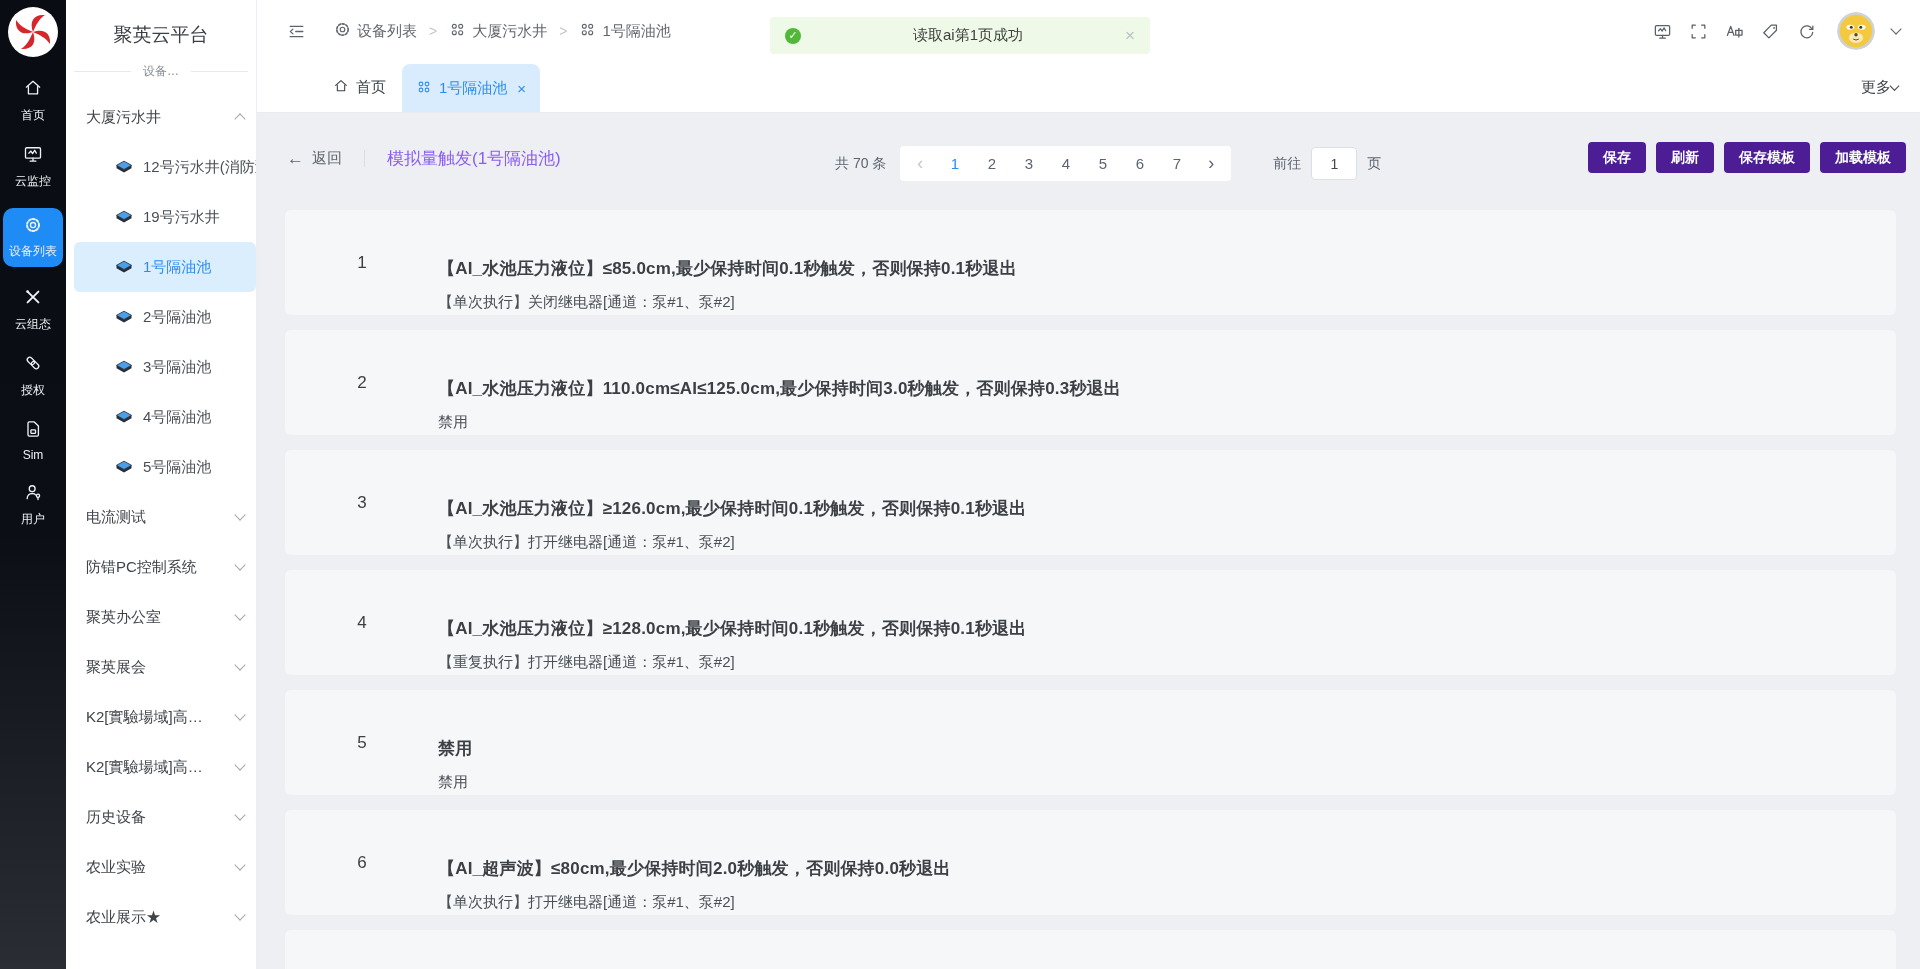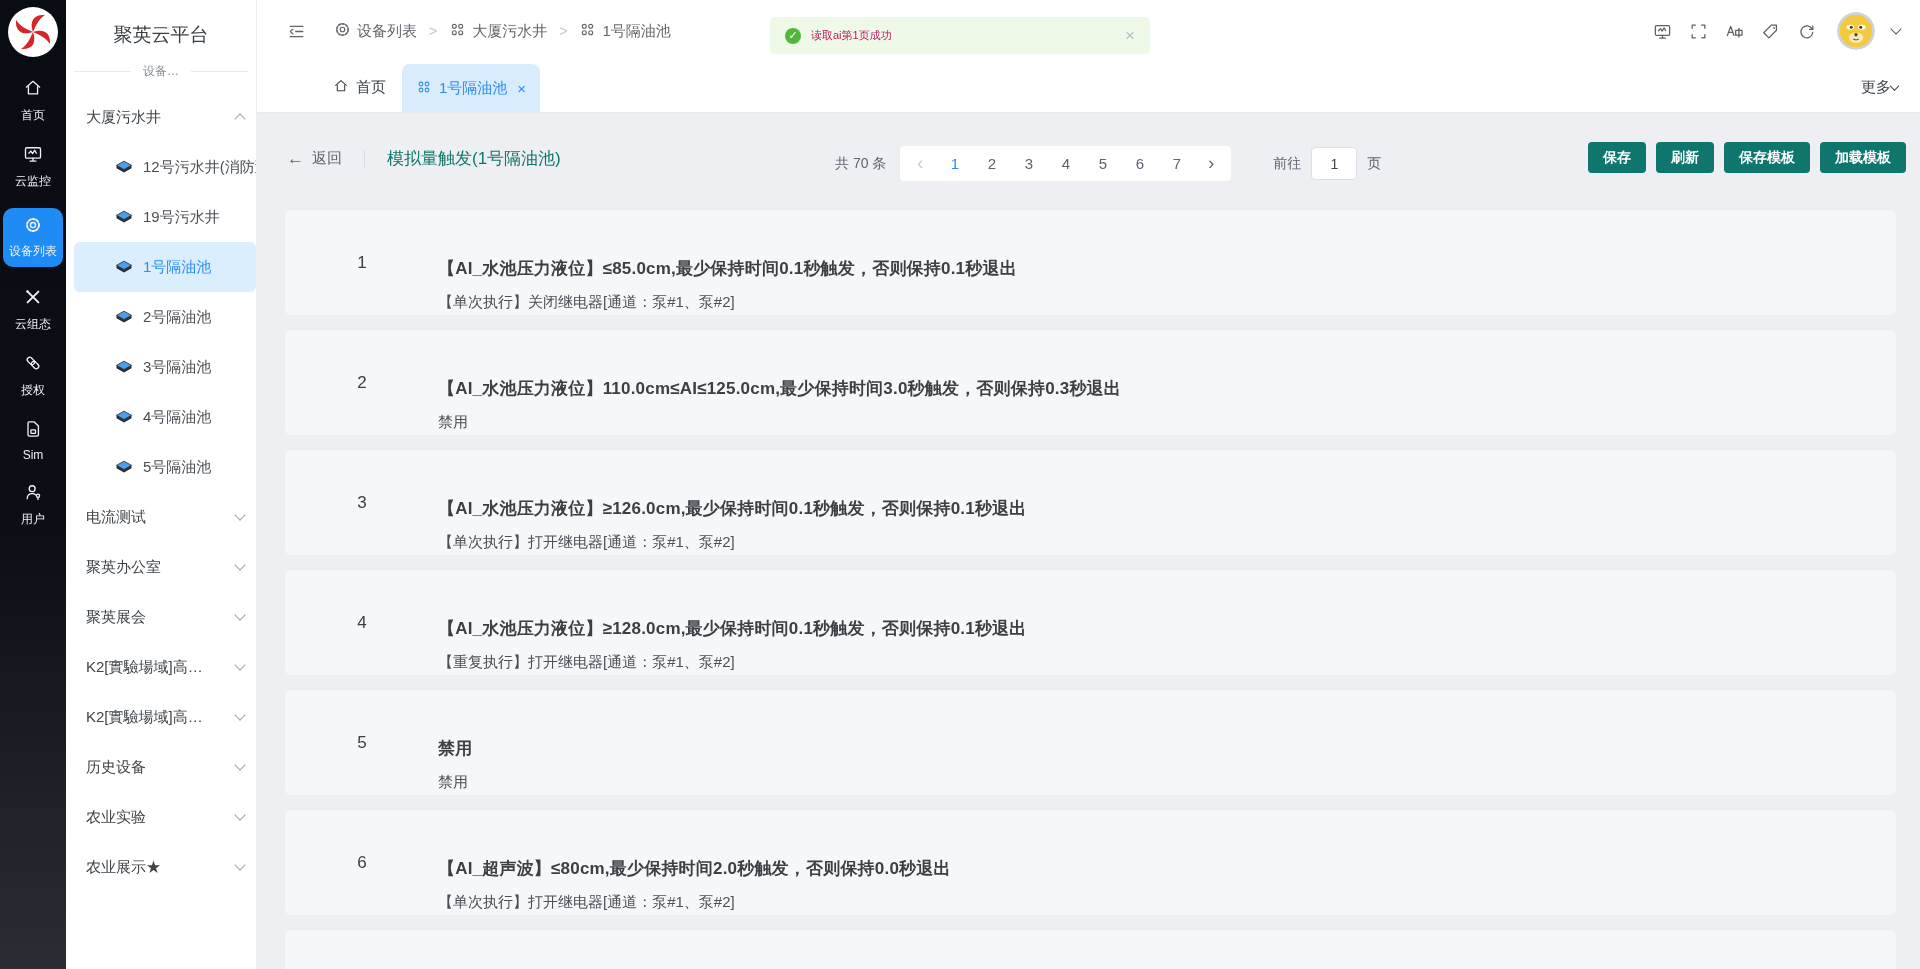--- a/index.html
+++ b/index.html
@@ -65,46 +65,46 @@
   .more-btn { position:absolute; right:22px; top:50%; transform:translateY(-50%);
     display:flex; align-items:center; color:#3f444a; font-size:15px; cursor:pointer; }
   .more-chev { width:7px; height:7px; border-right:1.5px solid #3f444a; border-bottom:1.5px solid #3f444a;
     transform:rotate(45deg); margin-top:-3px; }
 
   
   #toast { position:absolute; left:770px; top:17px; width:380px; height:37px; background:#eef9e7;
     border-radius:4px; display:flex; align-items:center; z-index:20; padding:0 15px; }
   .toast-check { width:16px; height:16px; border-radius:50%; background:#52b83a; color:#fff;
     font-size:11px; display:flex; align-items:center; justify-content:center; margin-right:10px; flex:none; }
-  .toast-msg { color:#be185d; font-size:11px; flex:1; }
+  .toast-msg { color:#404040; font-size:15px; flex:1;text-align:center; }
   .toast-close { color:#b9c0c6; font-size:17px; cursor:pointer; }
 
   
   #content { position:absolute; left:257px; top:113px; right:0; bottom:0; background:#edeff2; overflow:hidden; }
   .back-group { position:absolute; left:30px; top:34px; display:flex; align-items:center; }
   .back-btn { display:flex; align-items:center; gap:8px; color:#5d646b; font-size:15px; cursor:pointer; }
   .back-arrow { font-size:17px; line-height:1; }
   .v-divider { width:1px; height:17px; background:#d9dde2; margin:0 22px; }
-  .page-title { font-size:17px; color:#0f766e; font-weight:500; }
+  .page-title { font-size:17px; color:#8b5cf6; font-weight:500; }
 
   .pager-group { position:absolute; left:578px; top:33px; display:flex; align-items:center;
     font-size:14px; color:#5c6470; }
   .pager { display:flex; align-items:center; background:#fff; border-radius:4px; margin:0 14px;
     height:35px; padding:0 4px; }
   .pg-arrow { width:32px; text-align:center; font-size:18px; cursor:pointer; color:#5c6470; line-height:35px; }
   .pg-arrow.prev { color:#c3c8cd; }
   .pg-num { width:37px; text-align:center; font-size:15px; color:#5c6470; cursor:pointer; line-height:35px; }
   .pg-num.current { color:#2d8cf0; }
   .goto-label { margin-left:28px; }
   .goto-input { width:46px; height:33px; border:1px solid #dcdfe5; border-radius:4px; background:#fff;
     text-align:center; font-size:14px; color:#43474c; margin:0 10px; outline:none;
     font-family:"Liberation Sans", sans-serif; }
 
   .btn-group { position:absolute; right:14px; top:29px; display:flex; gap:10px; }
-  .btn { background:#0f766e; color:#fff; font-size:14px; font-weight:600; height:31px;
+  .btn { background:#4c1d95; color:#fff; font-size:14px; font-weight:600; height:31px;
     padding:0 15px; border:none; border-radius:4px; cursor:pointer;
     font-family:"Liberation Sans", sans-serif; white-space:nowrap; }
 
   .rules { position:absolute; left:28px; right:24px; top:97px; }
   .rule-card { position:relative; height:105px; margin-bottom:15px; background:#f6f7f9;
     border-radius:6px; cursor:pointer; }
   .rule-num { position:absolute; left:64px; top:50%; transform:translateY(-50%);
     font-size:17px; color:#3c4045; width:26px; text-align:center; }
   .rule-body { position:absolute; left:153px; top:17px; right:30px;margin-top:30px; }
   .rule-cond { font-size:17px; color:#3c4045; font-weight:600; letter-spacing:.2px; white-space:nowrap; overflow:hidden; }
@@ -249,20 +249,24 @@
     <div class="tree-row device">
       <span class="dev-icon"><svg viewBox="0 0 24 24">
             <path d="M3 10 L12 5 L21 10 L12 15 Z" fill="#4a9fe8" stroke="#26303c" stroke-width="1"></path>
             <path d="M3 10 L3 13.5 L12 18.5 L21 13.5 L21 10 L12 15 Z" fill="#26303c"></path>
           </svg></span>
       <span class="dlabel">5号隔油池</span>
     </div>
 
     <div class="tree-row group">
       <span class="glabel">电流测试</span>
+      <span class="chev"></span>
+    </div>
+    <div class="tree-row group">
+      <span class="glabel">防错PC控制系统</span>
       <span class="chev"></span>
     </div>
     <div class="tree-row group">
       <span class="glabel">聚英办公室</span>
       <span class="chev"></span>
     </div>
     <div class="tree-row group">
       <span class="glabel">聚英展会</span>
       <span class="chev"></span>
     </div>

